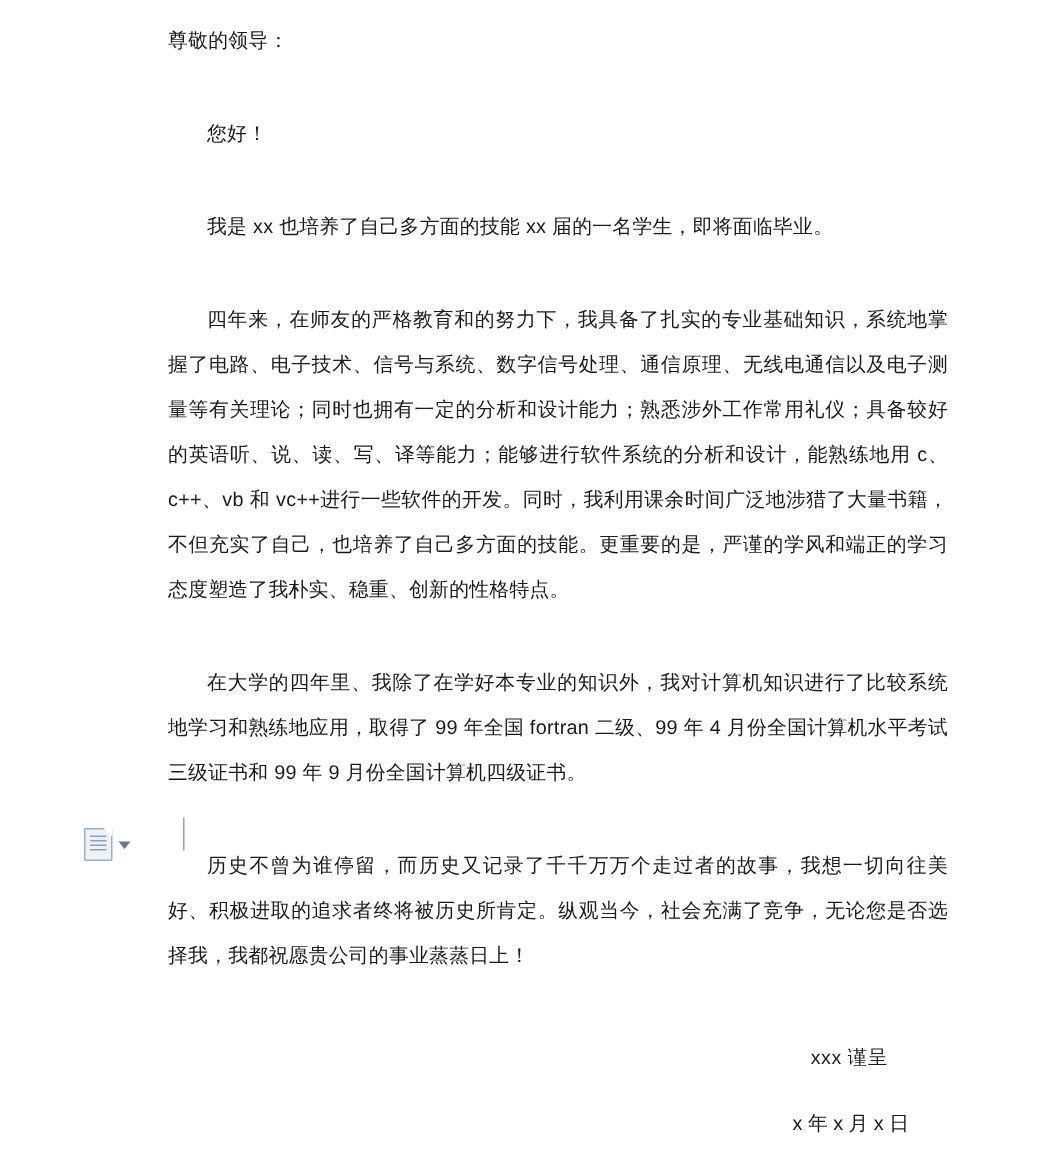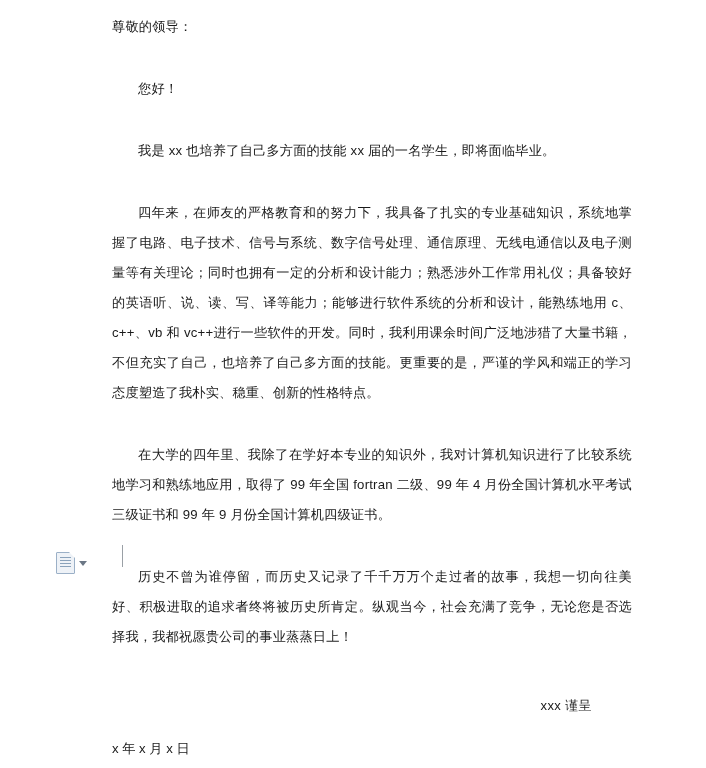--- a/index.html
+++ b/index.html
@@ -71,20 +71,21 @@
     color: #1a1a1a;
     letter-spacing: 0.4px;
     display: inline-block;
     padding-right: 40px;
   }
   .date-line {
     position: absolute;
     left: 100px;
     top: 740px;
     width: 520px;
+    text-align: right;
     font-size: 13.2px;
     color: #1a1a1a;
   }
   .date-line span {
     display: inline-block;
     padding-right: 26px;
   }
 
   
   .caret {

